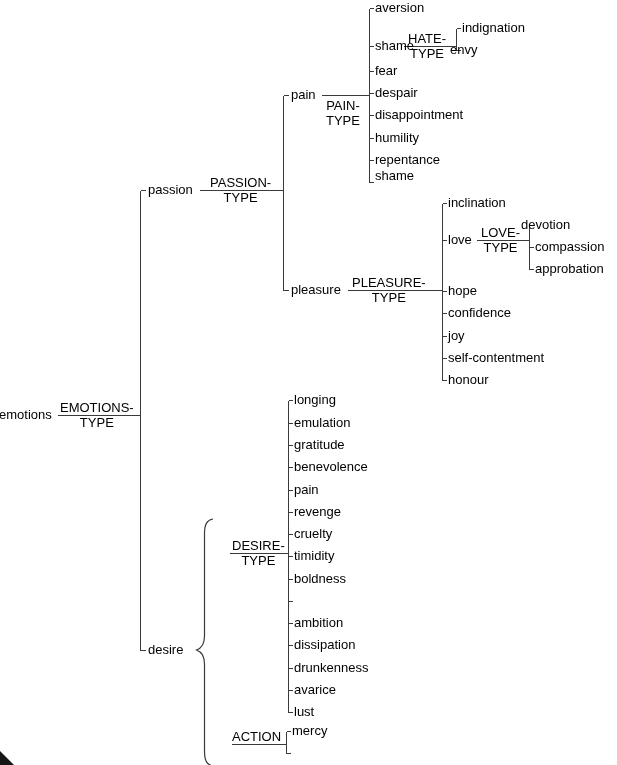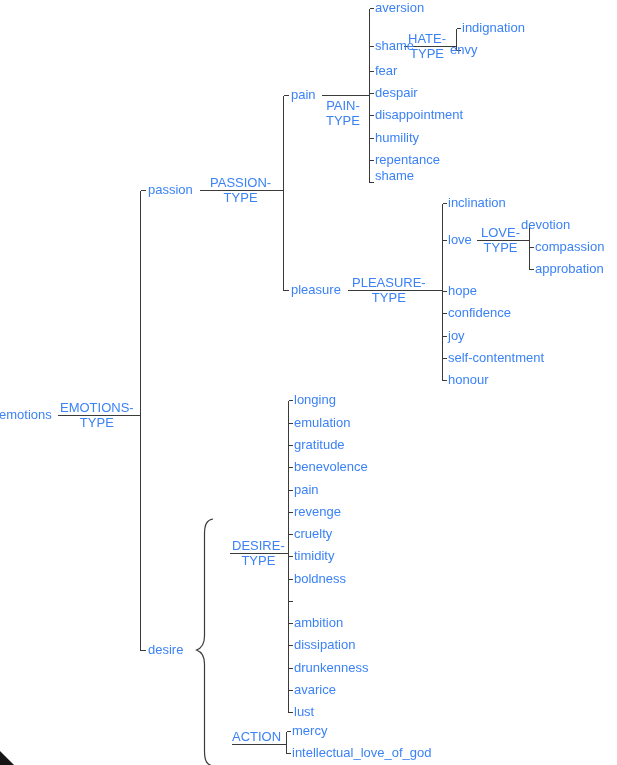--- a/index.html
+++ b/index.html
@@ -10,21 +10,21 @@
     background:#ffffff;
     overflow:hidden;
     font-family:"Liberation Sans", sans-serif;
   }
   .lines { position:absolute; left:0; top:0; }
   .lbl {
     position:absolute;
     white-space:nowrap;
     font-size:13px;
     line-height:15px;
-    color:#3b82f6;
+    color:#000000;
   }
   .type > span { display:block; height:15px;text-align:center; }
 </style>
 </head>
 <body>
 
 <div class="stage">
 
   <svg class="lines" width="617" height="765" viewBox="0 0 617 765" aria-hidden="true">
     <g stroke="#3a3a3a" stroke-width="1" fill="none" shape-rendering="crispEdges">
@@ -112,15 +112,14 @@
   <span class="lbl" style="left:294px;top:615px">ambition</span>
   <span class="lbl" style="left:294px;top:637px">dissipation</span>
   <span class="lbl" style="left:294px;top:660px">drunkenness</span>
   <span class="lbl" style="left:294px;top:682px">avarice</span>
   <span class="lbl" style="left:294px;top:704px">lust</span>
 
   <span class="lbl type" style="left:232px;top:729px">
     <span>ACTION</span>
   </span>
   <span class="lbl" style="left:292px;top:723px">mercy</span>
-  <span class="lbl" style="left:292px;top:745px">intellectual_love_of_god</span>
 
 </div>
 
 </body></html>

